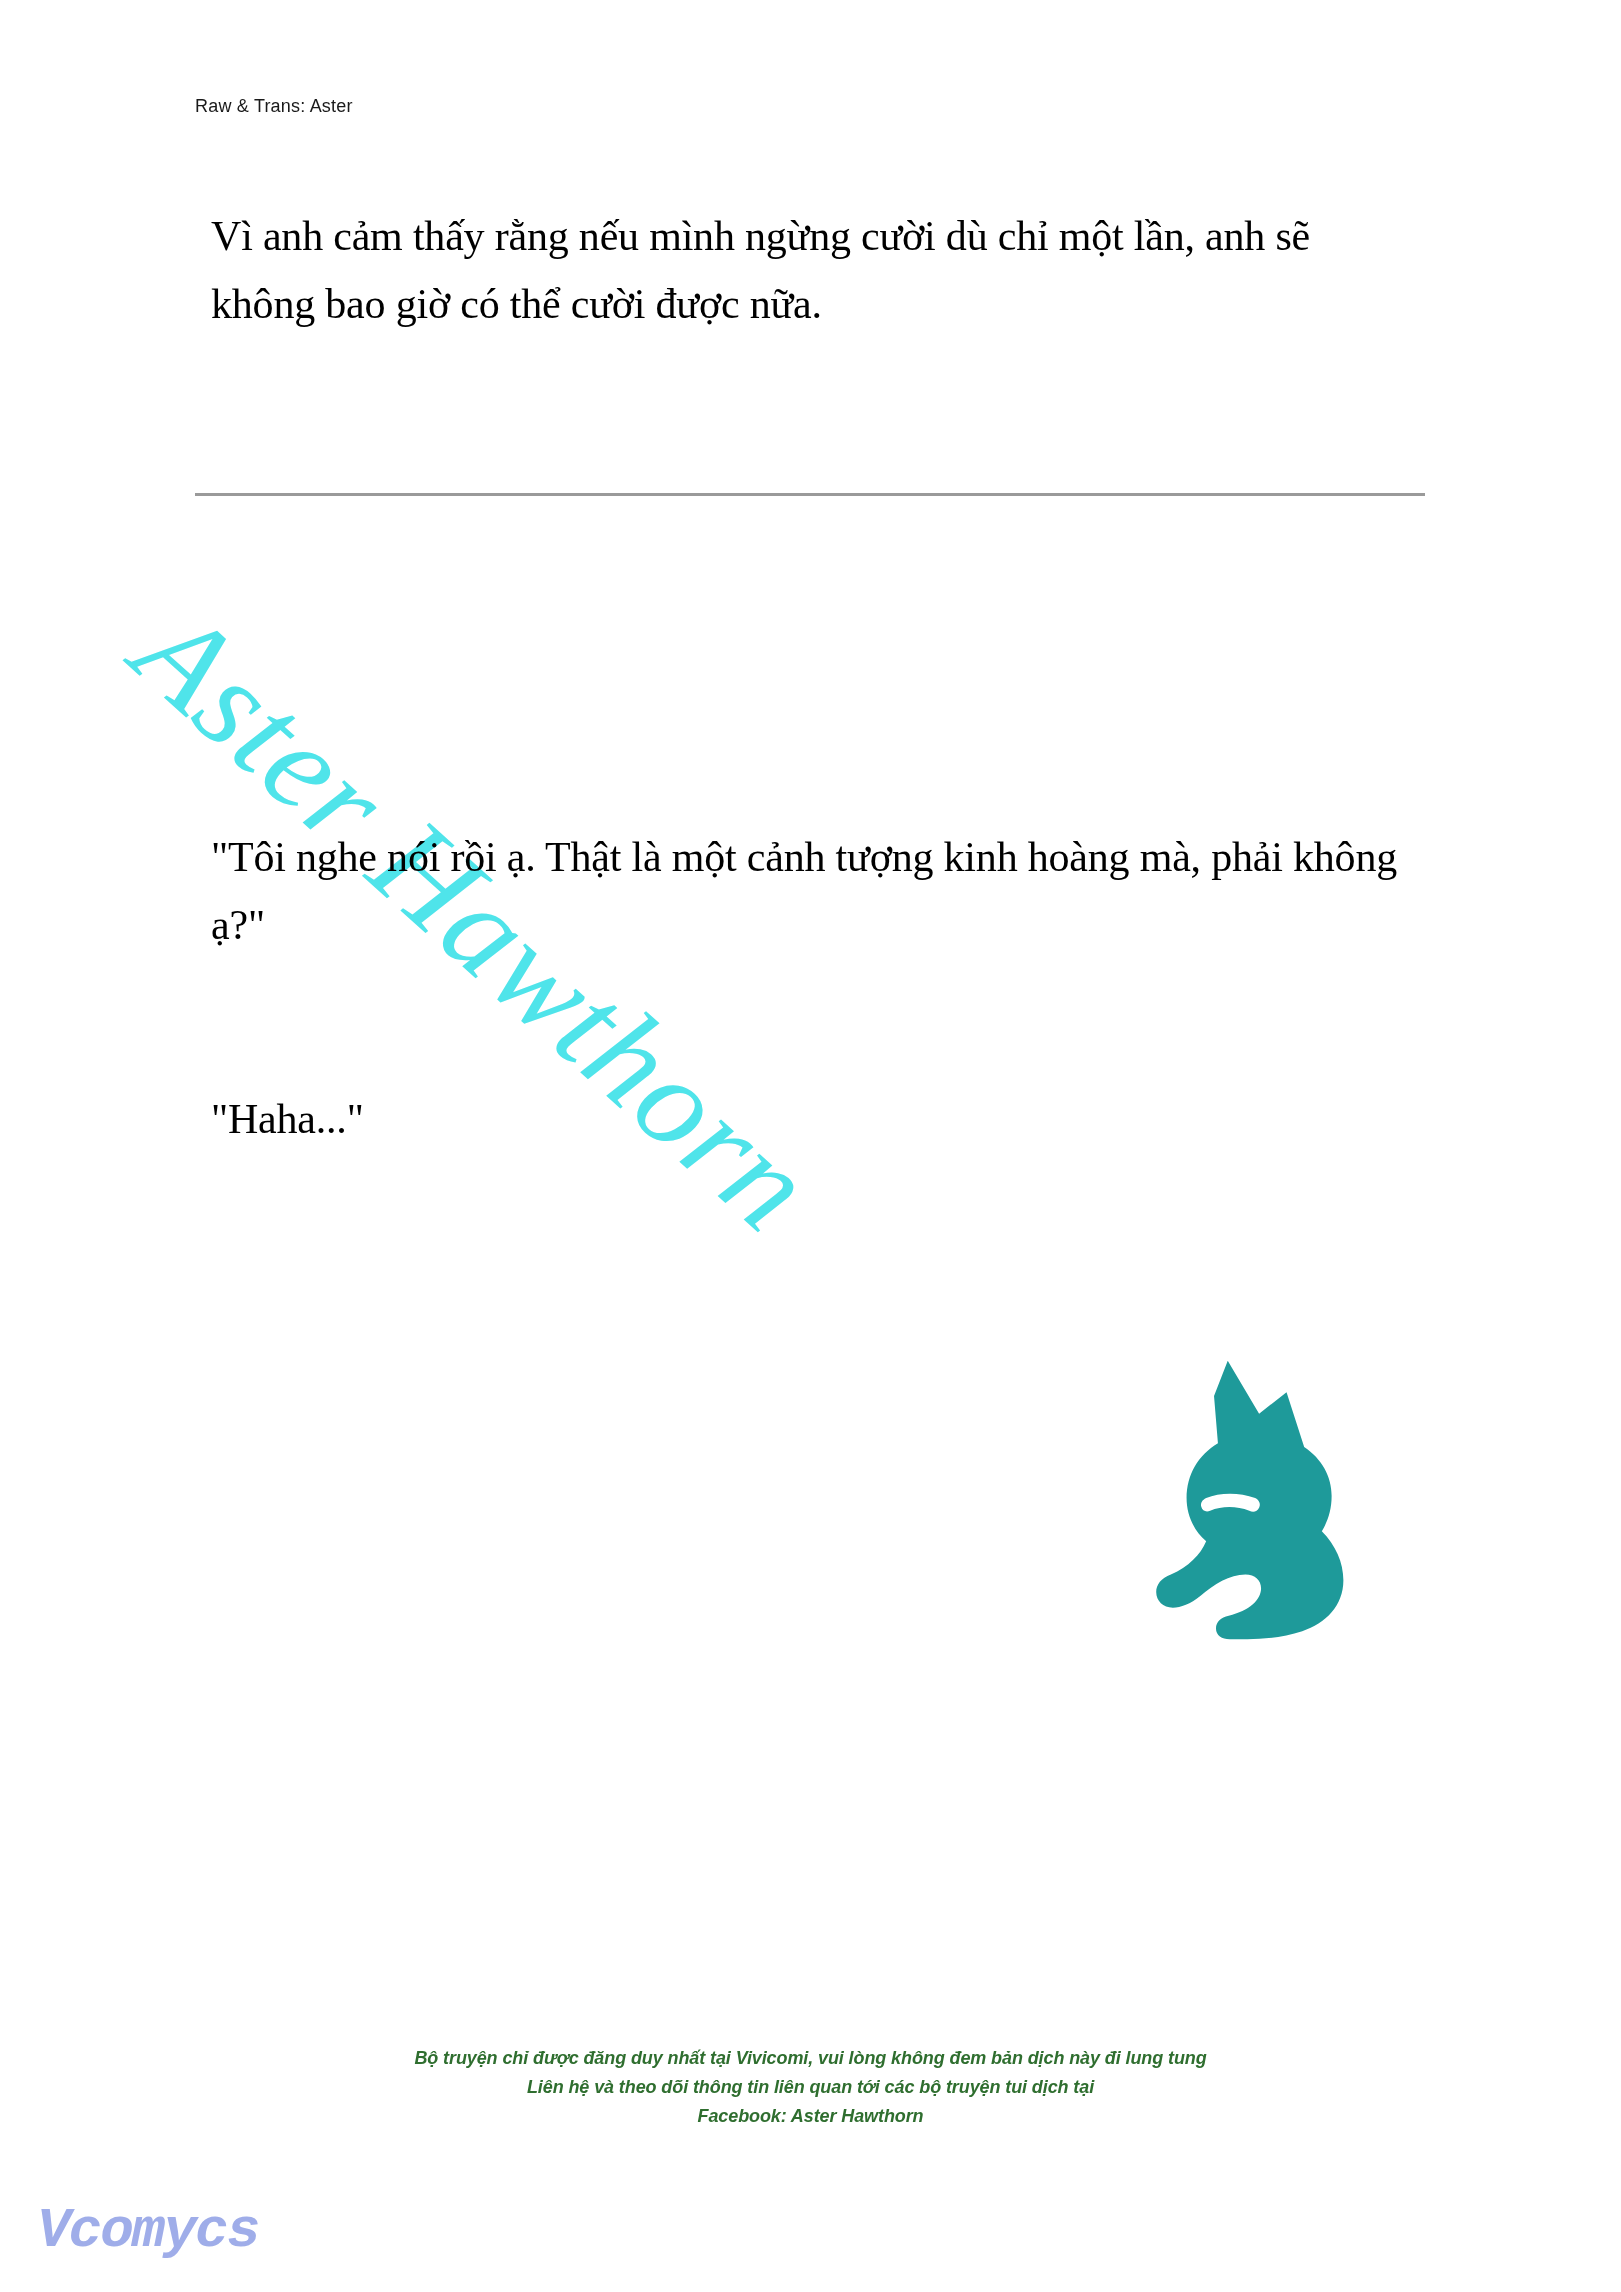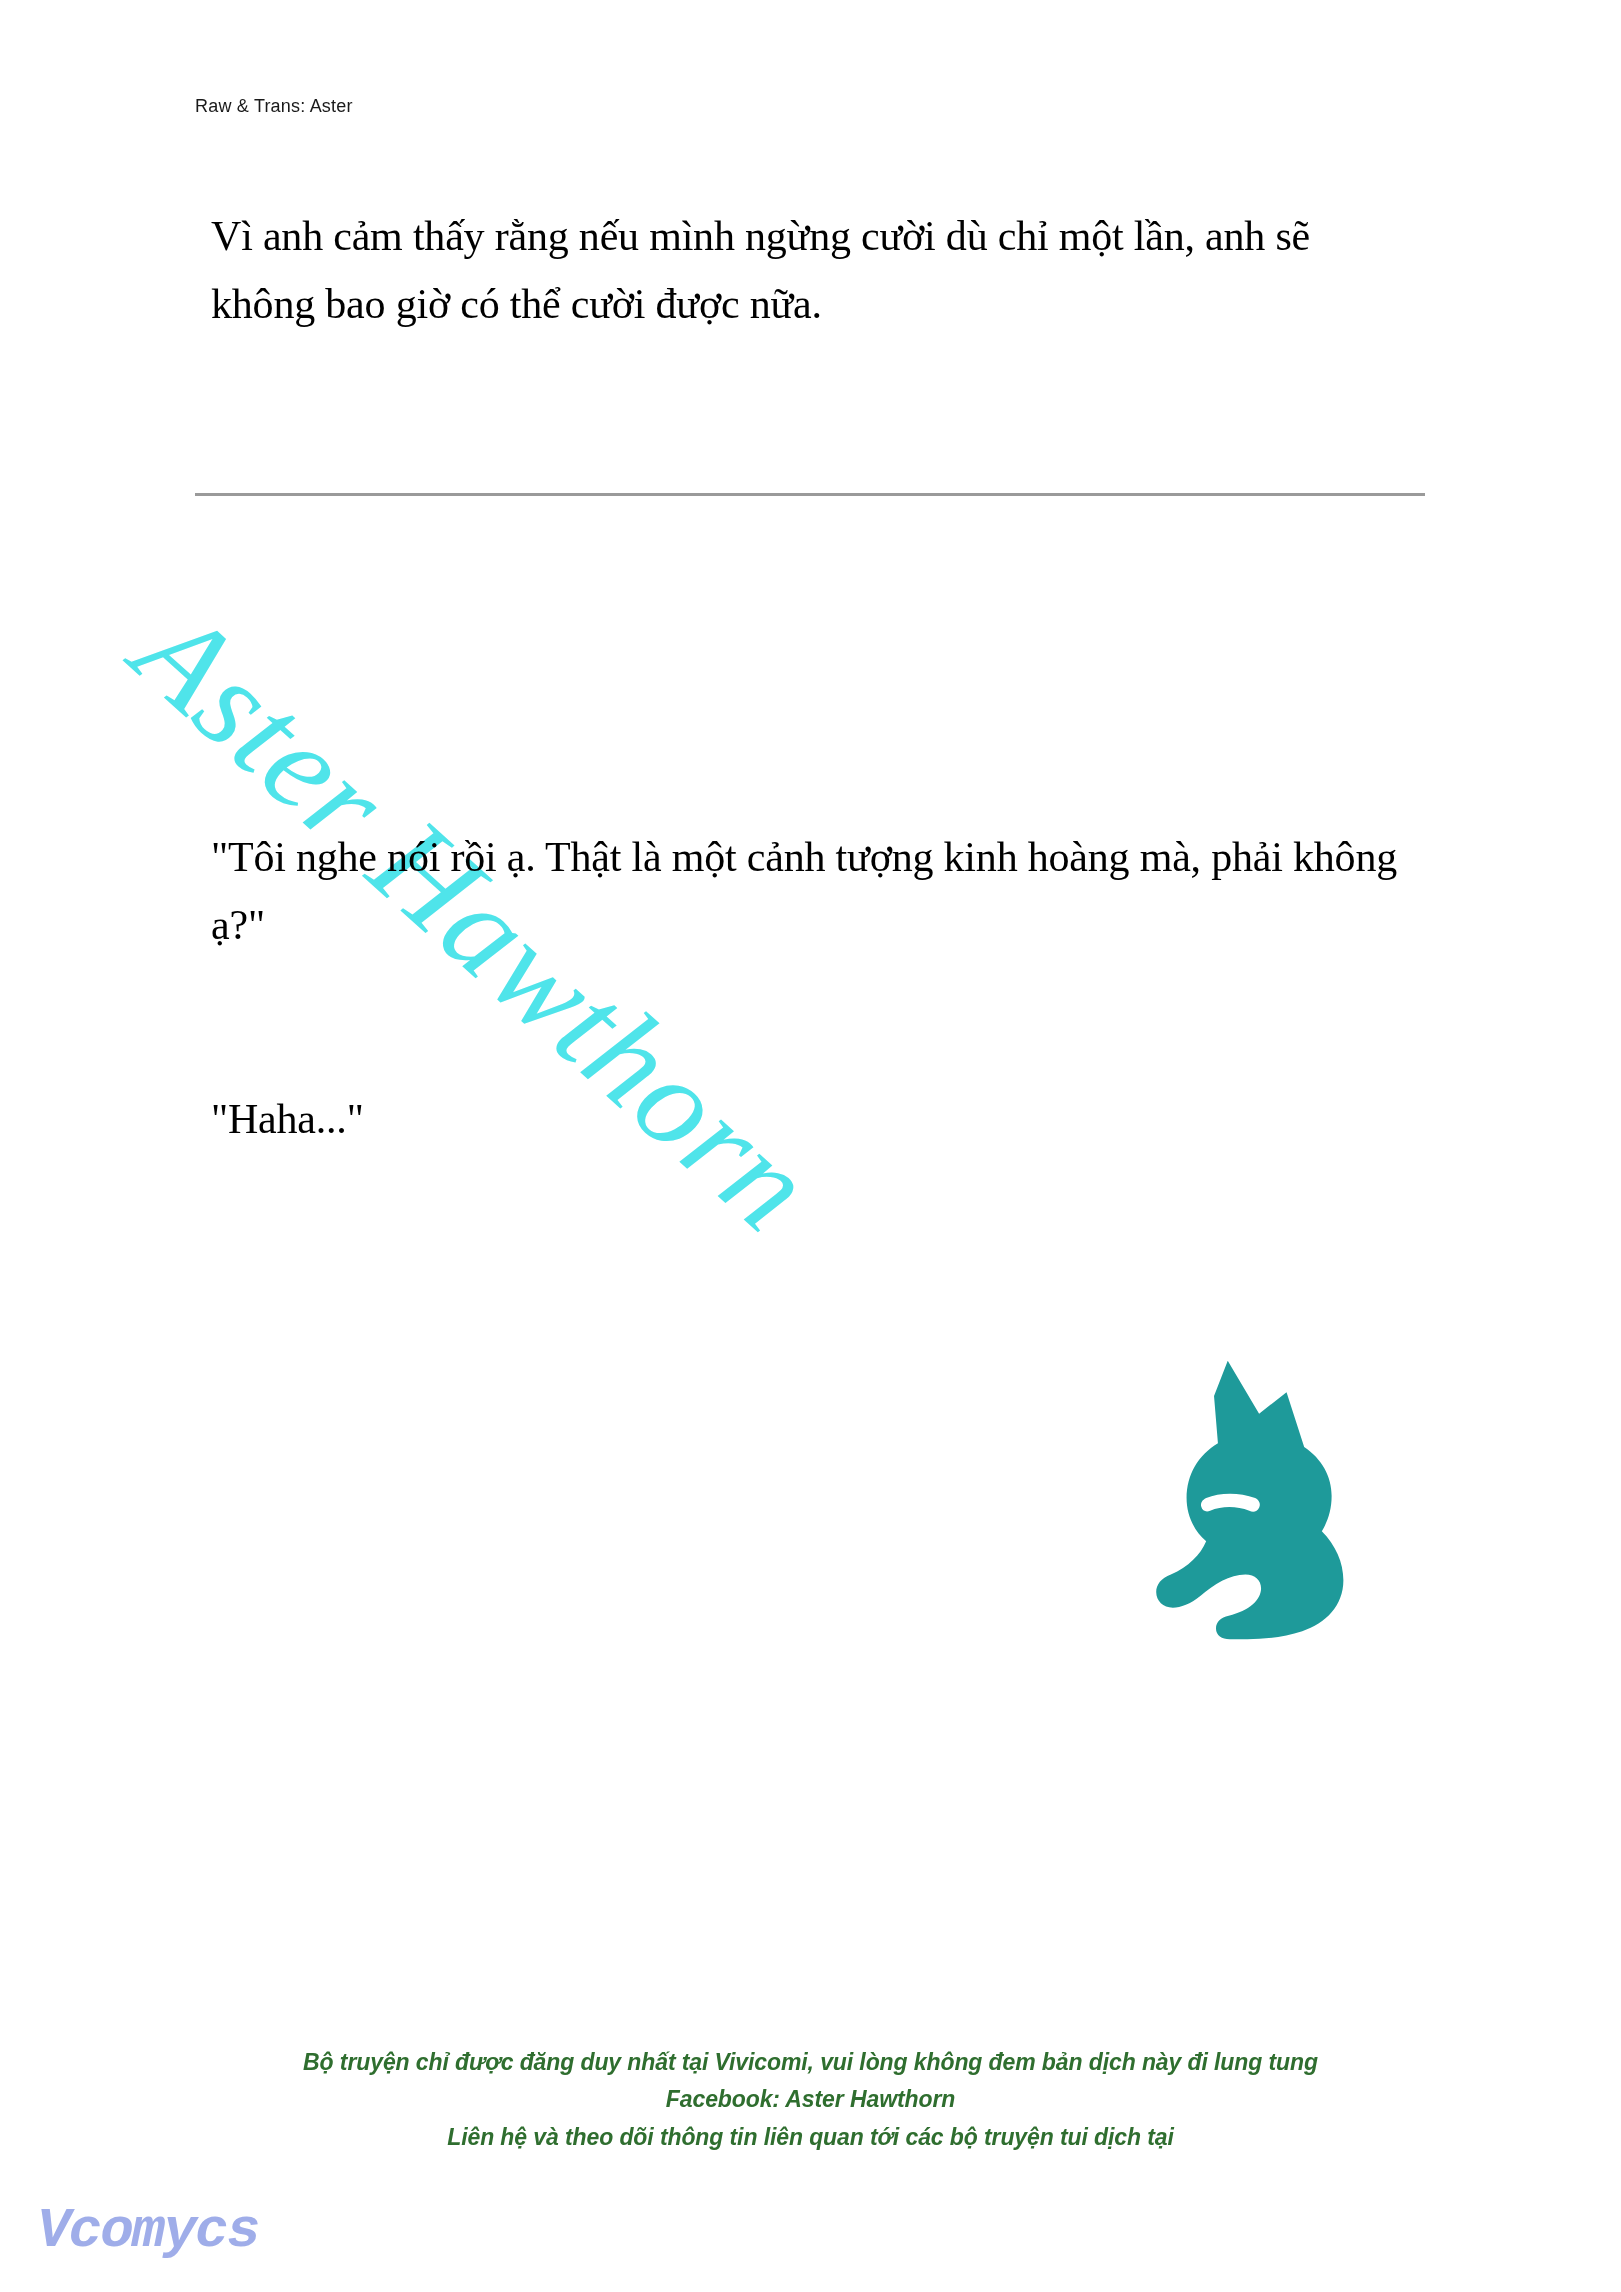--- a/index.html
+++ b/index.html
@@ -100,21 +100,21 @@
     left: 0;
     right: 0;
     top: 2044px;
     text-align: center;
     z-index: 5;
   }
   .footer-line {
     font-family: "Liberation Sans", sans-serif;
     font-style: italic;
     font-weight: bold;
-    font-size: 23px;
+    font-size: 18px;
     color: #2f6e2f;
     line-height: 1.62;
     letter-spacing: -0.1px;
   }
 
   
   .logo {
     position: absolute;
     left: 37px;
     top: 2203px;
@@ -187,22 +187,22 @@
         C150 150 152 154 150 158
         C148 162 144 163 140 161
         C127 156 112 156 100 161
         C96 163 92 161 91 157
         C90 153 92 150 96 148 Z"></path>
     </svg>
   </div>
 
   <div class="footer">
     <div class="footer-line">Bộ truyện chỉ được đăng duy nhất tại Vivicomi, vui lòng không đem bản dịch này đi lung tung</div>
+    <div class="footer-line">Liên hệ và theo dõi thông tin liên quan tới các bộ truyện tui dịch tại</div>
     <div class="footer-line">Facebook: Aster Hawthorn</div>
-    <div class="footer-line">Liên hệ và theo dõi thông tin liên quan tới các bộ truyện tui dịch tại</div>
   </div>
 
   <div class="logo">
     <div class="logo-text">Vcomycs</div>
   </div>
 
 </div>
 
 
 </body></html>

